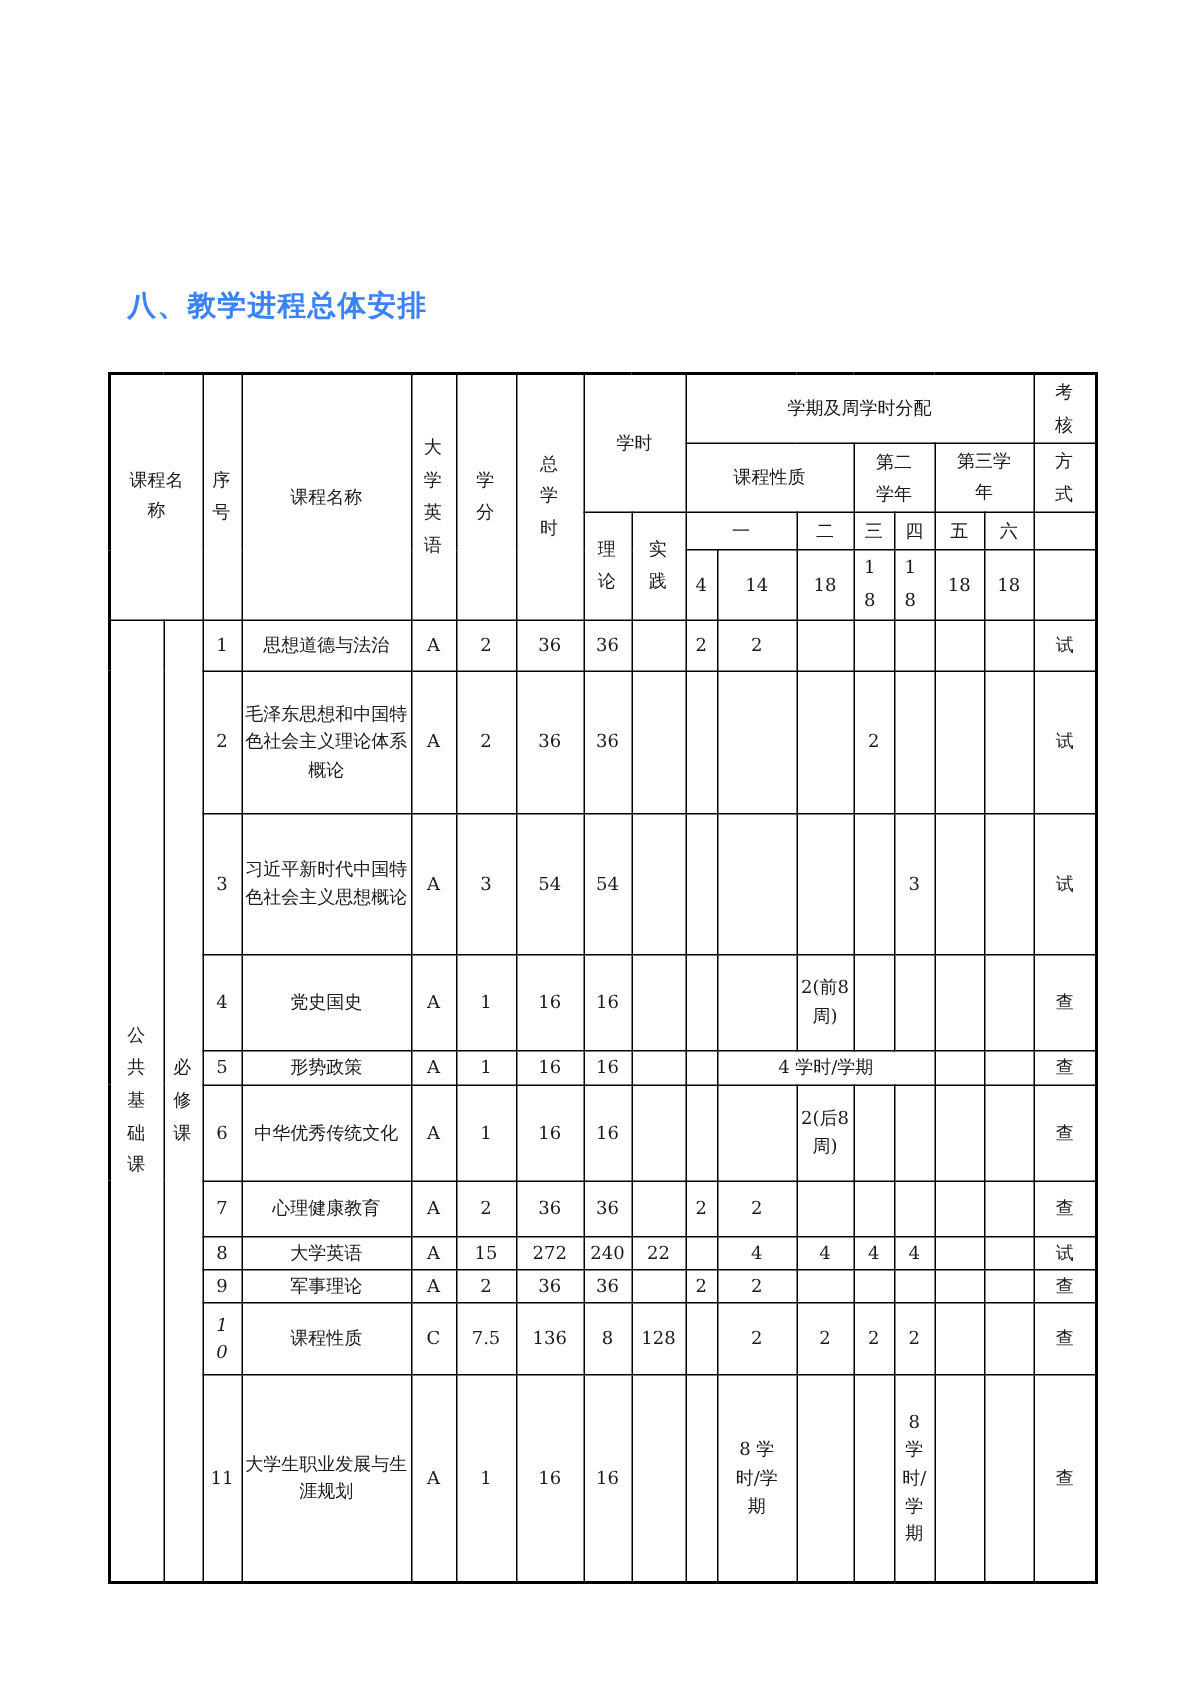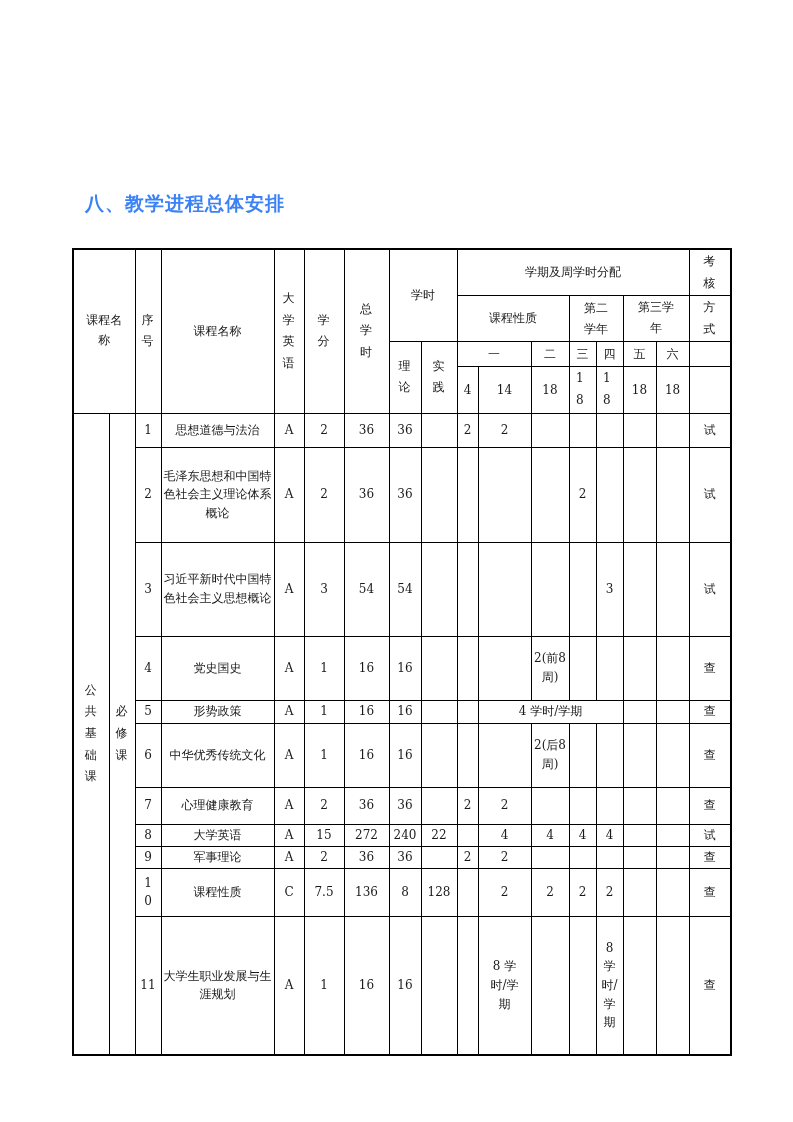--- a/index.html
+++ b/index.html
@@ -40,21 +40,21 @@
   }
   .hr1{height:40px}.hr2{height:40px}.hr3{height:25px}.hr4{height:44px}
   
   .v{width:13px;margin:0 auto;word-break:break-all;line-height:1.8;text-align:left;}
   .w2{max-width:29px;margin:0 auto;line-height:1.7;}   
   .w3b{max-width:41px;margin:0 auto;line-height:1.7;font-family:Liberation Mono, monospace;}  
   .w3{max-width:34px;margin:0 auto;word-break:break-all;line-height:1.6;}
   td.name{text-align:left;padding-left:6px;padding-right:3px;line-height:1.6;}
   td.sem{word-break:break-all;line-height:1.6;}
   .red{color:#f9423f;}
-  .seqwrap{width:9px;margin:0 auto;word-break:break-all;line-height:1.5;}
+  .seqwrap{width:9px;margin:0 auto;word-break:break-all;line-height:1.5;font-style:italic;}
 </style>
 </head>
 <body>
 
 <div class="page">
 
   <div class="section-title">八、教学进程总体安排</div>
 
   <table class="sched">
     <colgroup>

